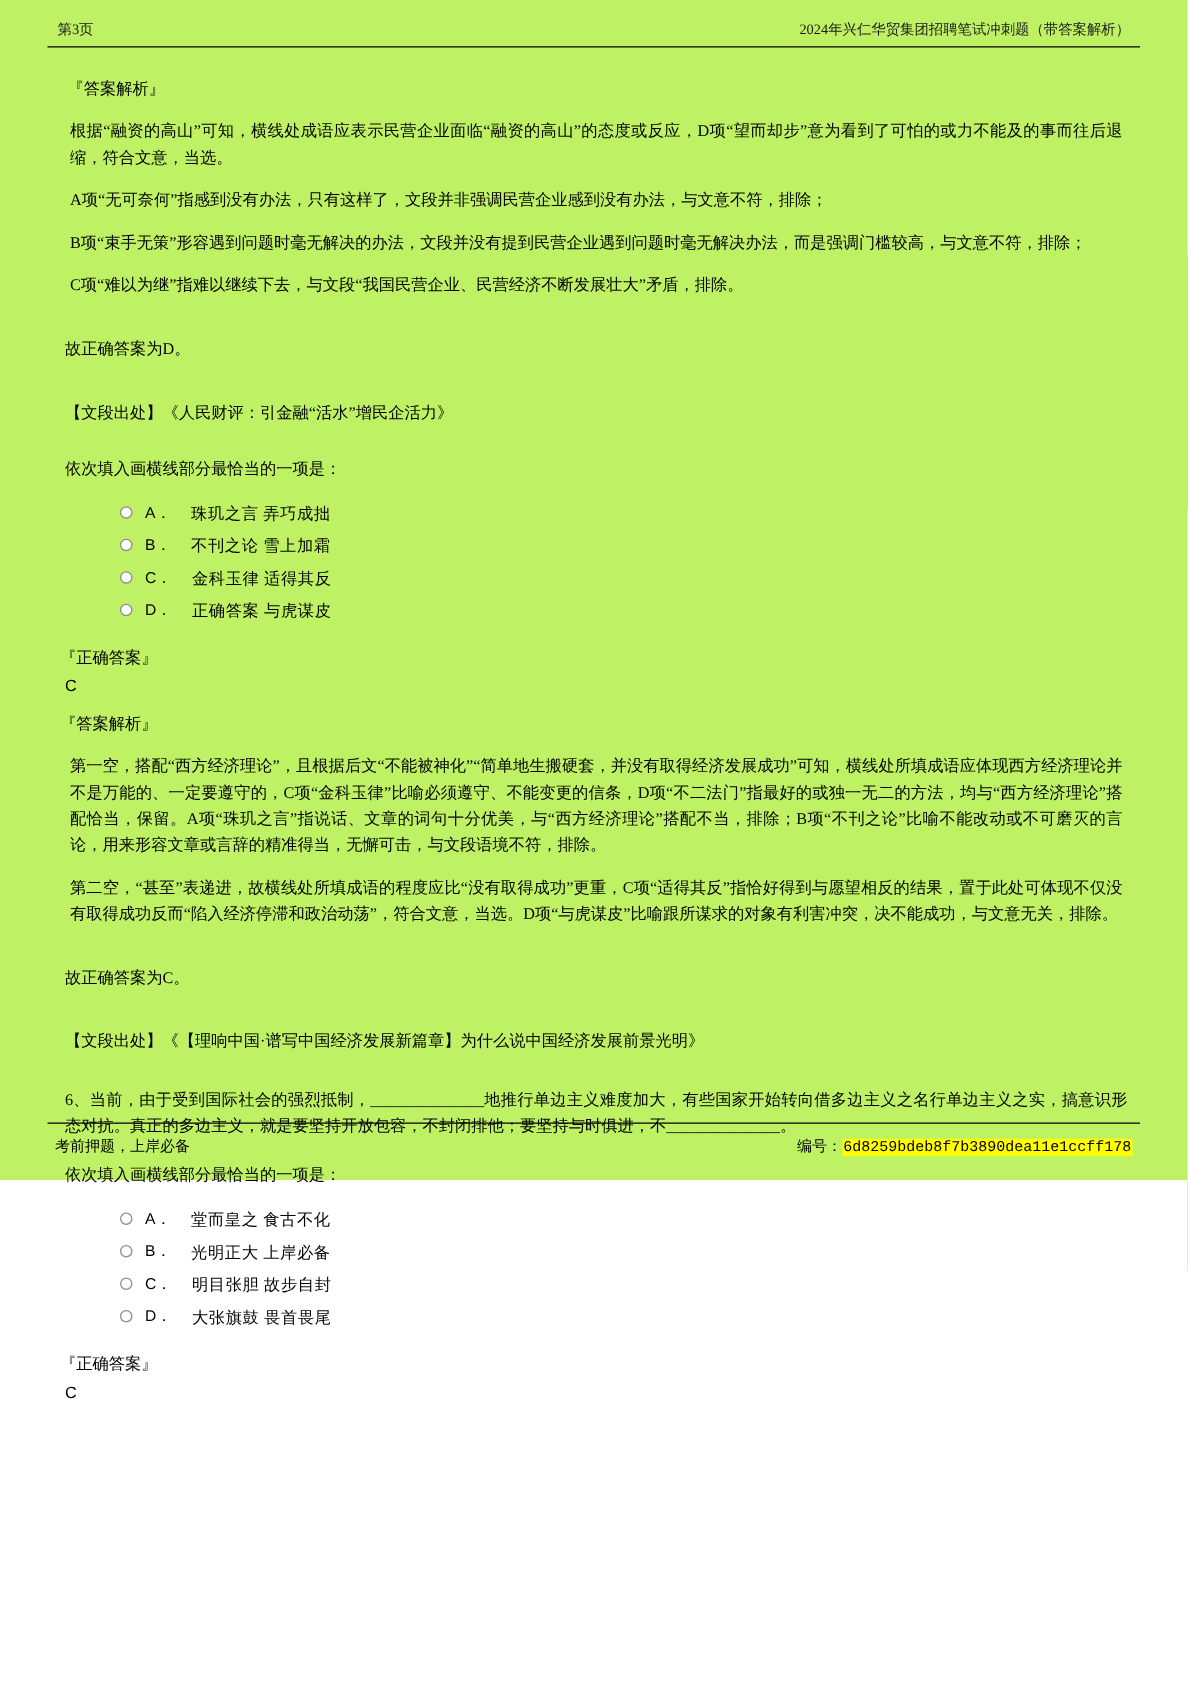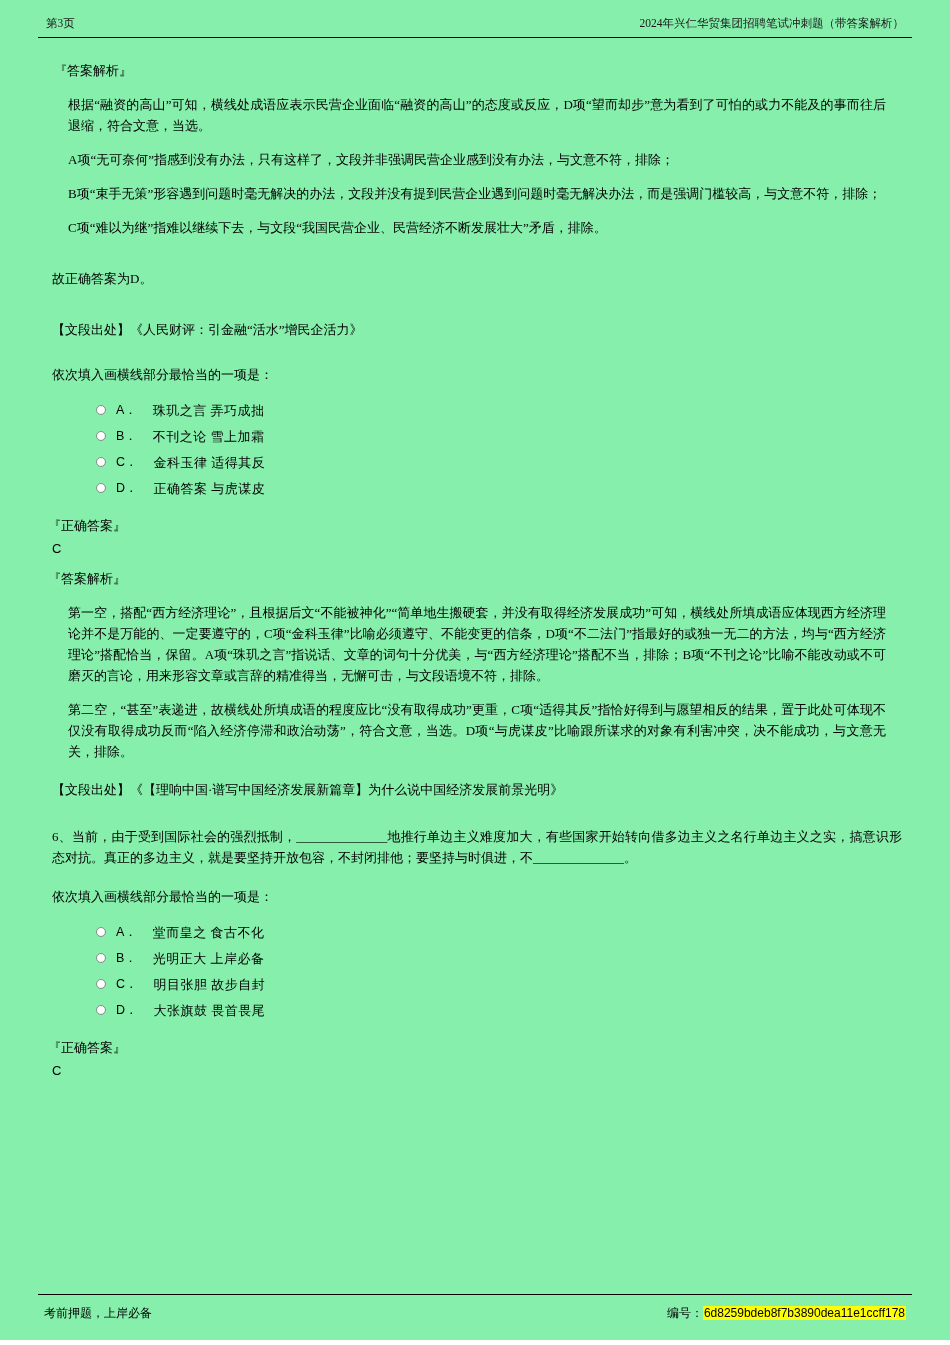--- a/index.html
+++ b/index.html
@@ -1,36 +1,36 @@
 <!DOCTYPE html>
 <html><head>
 <meta charset="utf-8">
 <style>
   *{box-sizing:border-box;margin:0;padding:0}
   html,body{width:950px;height:1345px}
   body{font-family:"Liberation Serif","DejaVu Serif",serif;background:#ffffff;color:#000;position:relative;overflow:hidden}
-  .page{width:950px;height:1340px;position:relative;background:#86efac}
+  .page{width:950px;height:944px;position:relative;background:#bef264}
   .page-header{display:flex;justify-content:space-between;align-items:flex-end;margin:0 38px;padding:16px 8px 6px 8px;border-bottom:1px solid #000;font-size:11.5px;color:#1a1a1a}
   .content{margin:0 38px;padding:14px 10px 0 14px;font-size:13px;line-height:1.62;color:#000}
-  .para{margin:13px 16px;text-align:justify}
+  .para{margin:13px 4px;text-align:justify}
   .heading{margin:8px 0 2px 2px}
   .verdict{margin:30px 0}
   .source{margin:17px 0 24px}
   .stem{margin:26px 0 12px;text-align:justify}
   .prompt{margin:18px 0 12px}
   .options{margin:4px 0 8px 44px}
   .option{display:flex;align-items:center;height:26px}
   .radio{width:10px;height:10px;border:1px solid #8d8d8d;border-radius:50%;background:radial-gradient(circle at 35% 35%, #ffffff 55%, #d9d9d9 100%);margin-right:10px;flex:0 0 auto;cursor:pointer}
   .opt-letter{margin-right:16px;font-family:"Liberation Sans",sans-serif;font-size:12.5px}
   .opt-text{letter-spacing:0.5px}
   .ans-heading{margin:14px 0 2px -4px}
   .ans-value{margin:0 0 4px 0;font-family:"Liberation Sans",sans-serif;font-size:13px}
   .page-footer{position:absolute;left:38px;right:38px;bottom:18px;border-top:1px solid #000;padding:10px 6px 0 6px;display:flex;justify-content:space-between;align-items:flex-start;font-size:12px}
   .footer-right{font-size:12px}
-  .hl{background:#ffff00;padding:0 1px;font-family:Liberation Sans, sans-serif;font-size:12px}
+  .hl{background:#ffff00;padding:0 1px;font-family:Liberation Mono, monospace;font-size:12px}
 </style>
 </head>
 <body>
 
 <div class="page">
 
   <div class="page-header">
     <span>第3页</span>
     <span>2024年兴仁华贸集团招聘笔试冲刺题（带答案解析）</span>
   </div>
@@ -68,20 +68,21 @@
         <span class="opt-letter">D．</span>
         <span class="opt-text">正确答案 与虎谋皮</span>
       </div>
     </div>
 
     <p class="ans-heading">『正确答案』</p>
     <p class="ans-value">C</p>
     <p class="heading" style="margin-left:-4px">『答案解析』</p>
     <p class="para">第一空，搭配“西方经济理论”，且根据后文“不能被神化”“简单地生搬硬套，并没有取得经济发展成功”可知，横线处所填成语应体现西方经济理论并不是万能的、一定要遵守的，C项“金科玉律”比喻必须遵守、不能变更的信条，D项“不二法门”指最好的或独一无二的方法，均与“西方经济理论”搭配恰当，保留。A项“珠玑之言”指说话、文章的词句十分优美，与“西方经济理论”搭配不当，排除；B项“不刊之论”比喻不能改动或不可磨灭的言论，用来形容文章或言辞的精准得当，无懈可击，与文段语境不符，排除。</p>
     <p class="para">第二空，“甚至”表递进，故横线处所填成语的程度应比“没有取得成功”更重，C项“适得其反”指恰好得到与愿望相反的结果，置于此处可体现不仅没有取得成功反而“陷入经济停滞和政治动荡”，符合文意，当选。D项“与虎谋皮”比喻跟所谋求的对象有利害冲突，决不能成功，与文意无关，排除。</p>
+    <p class="verdict">故正确答案为C。</p>
     <p class="source">【文段出处】《【理响中国·谱写中国经济发展新篇章】为什么说中国经济发展前景光明》</p>
 
     <p class="stem">6、当前，由于受到国际社会的强烈抵制，______________地推行单边主义难度加大，有些国家开始转向借多边主义之名行单边主义之实，搞意识形态对抗。真正的多边主义，就是要坚持开放包容，不封闭排他；要坚持与时俱进，不______________。</p>
     <p class="prompt">依次填入画横线部分最恰当的一项是：</p>
 
     <div class="options">
       <div class="option">
         <span class="radio"></span>
         <span class="opt-letter">A．</span>
         <span class="opt-text">堂而皇之 食古不化</span>

